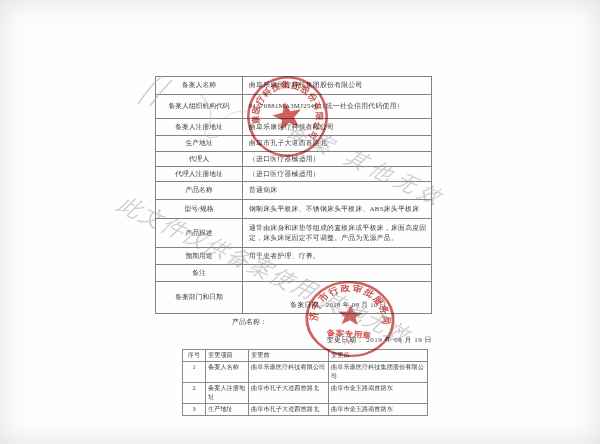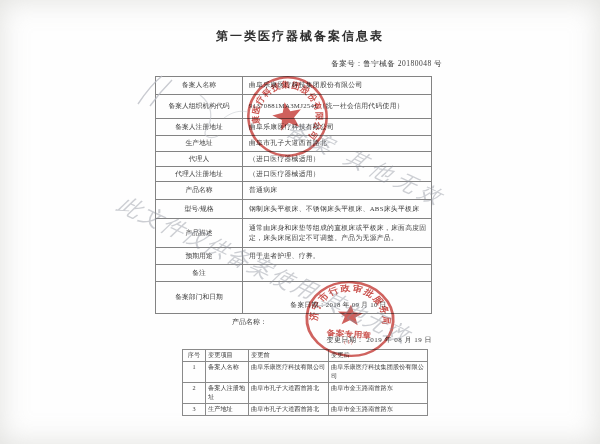--- a/index.html
+++ b/index.html
@@ -42,22 +42,20 @@
        transform:rotate(25deg) skewX(-8deg);transform-origin:left top;}
   .wm2{left:128px;top:190px;font-size:22px;letter-spacing:2px;
        transform:rotate(25deg) skewX(-8deg);transform-origin:left top;}
   .scribbles{position:absolute;left:0;top:0;z-index:4;pointer-events:none;}
 </style>
 </head>
 <body>
 
 <div class="sheet">
 
-  <div class="title">第一类医疗器械备案信息表</div>
-  <div class="filing-no">备案号：鲁宁械备 20180048 号</div>
 
   <table class="main-table">
     <tbody>
         <tr style="height:18px">
       <td class="lbl">备案人名称</td>
       <td class="val">曲阜乐康医疗科技集团股份有限公司</td>
     </tr>
     <tr style="height:24px">
       <td class="lbl">备案人组织机构代码</td>
       <td class="val">91370881MA3MJ254L（统一社会信用代码使用）</td>

